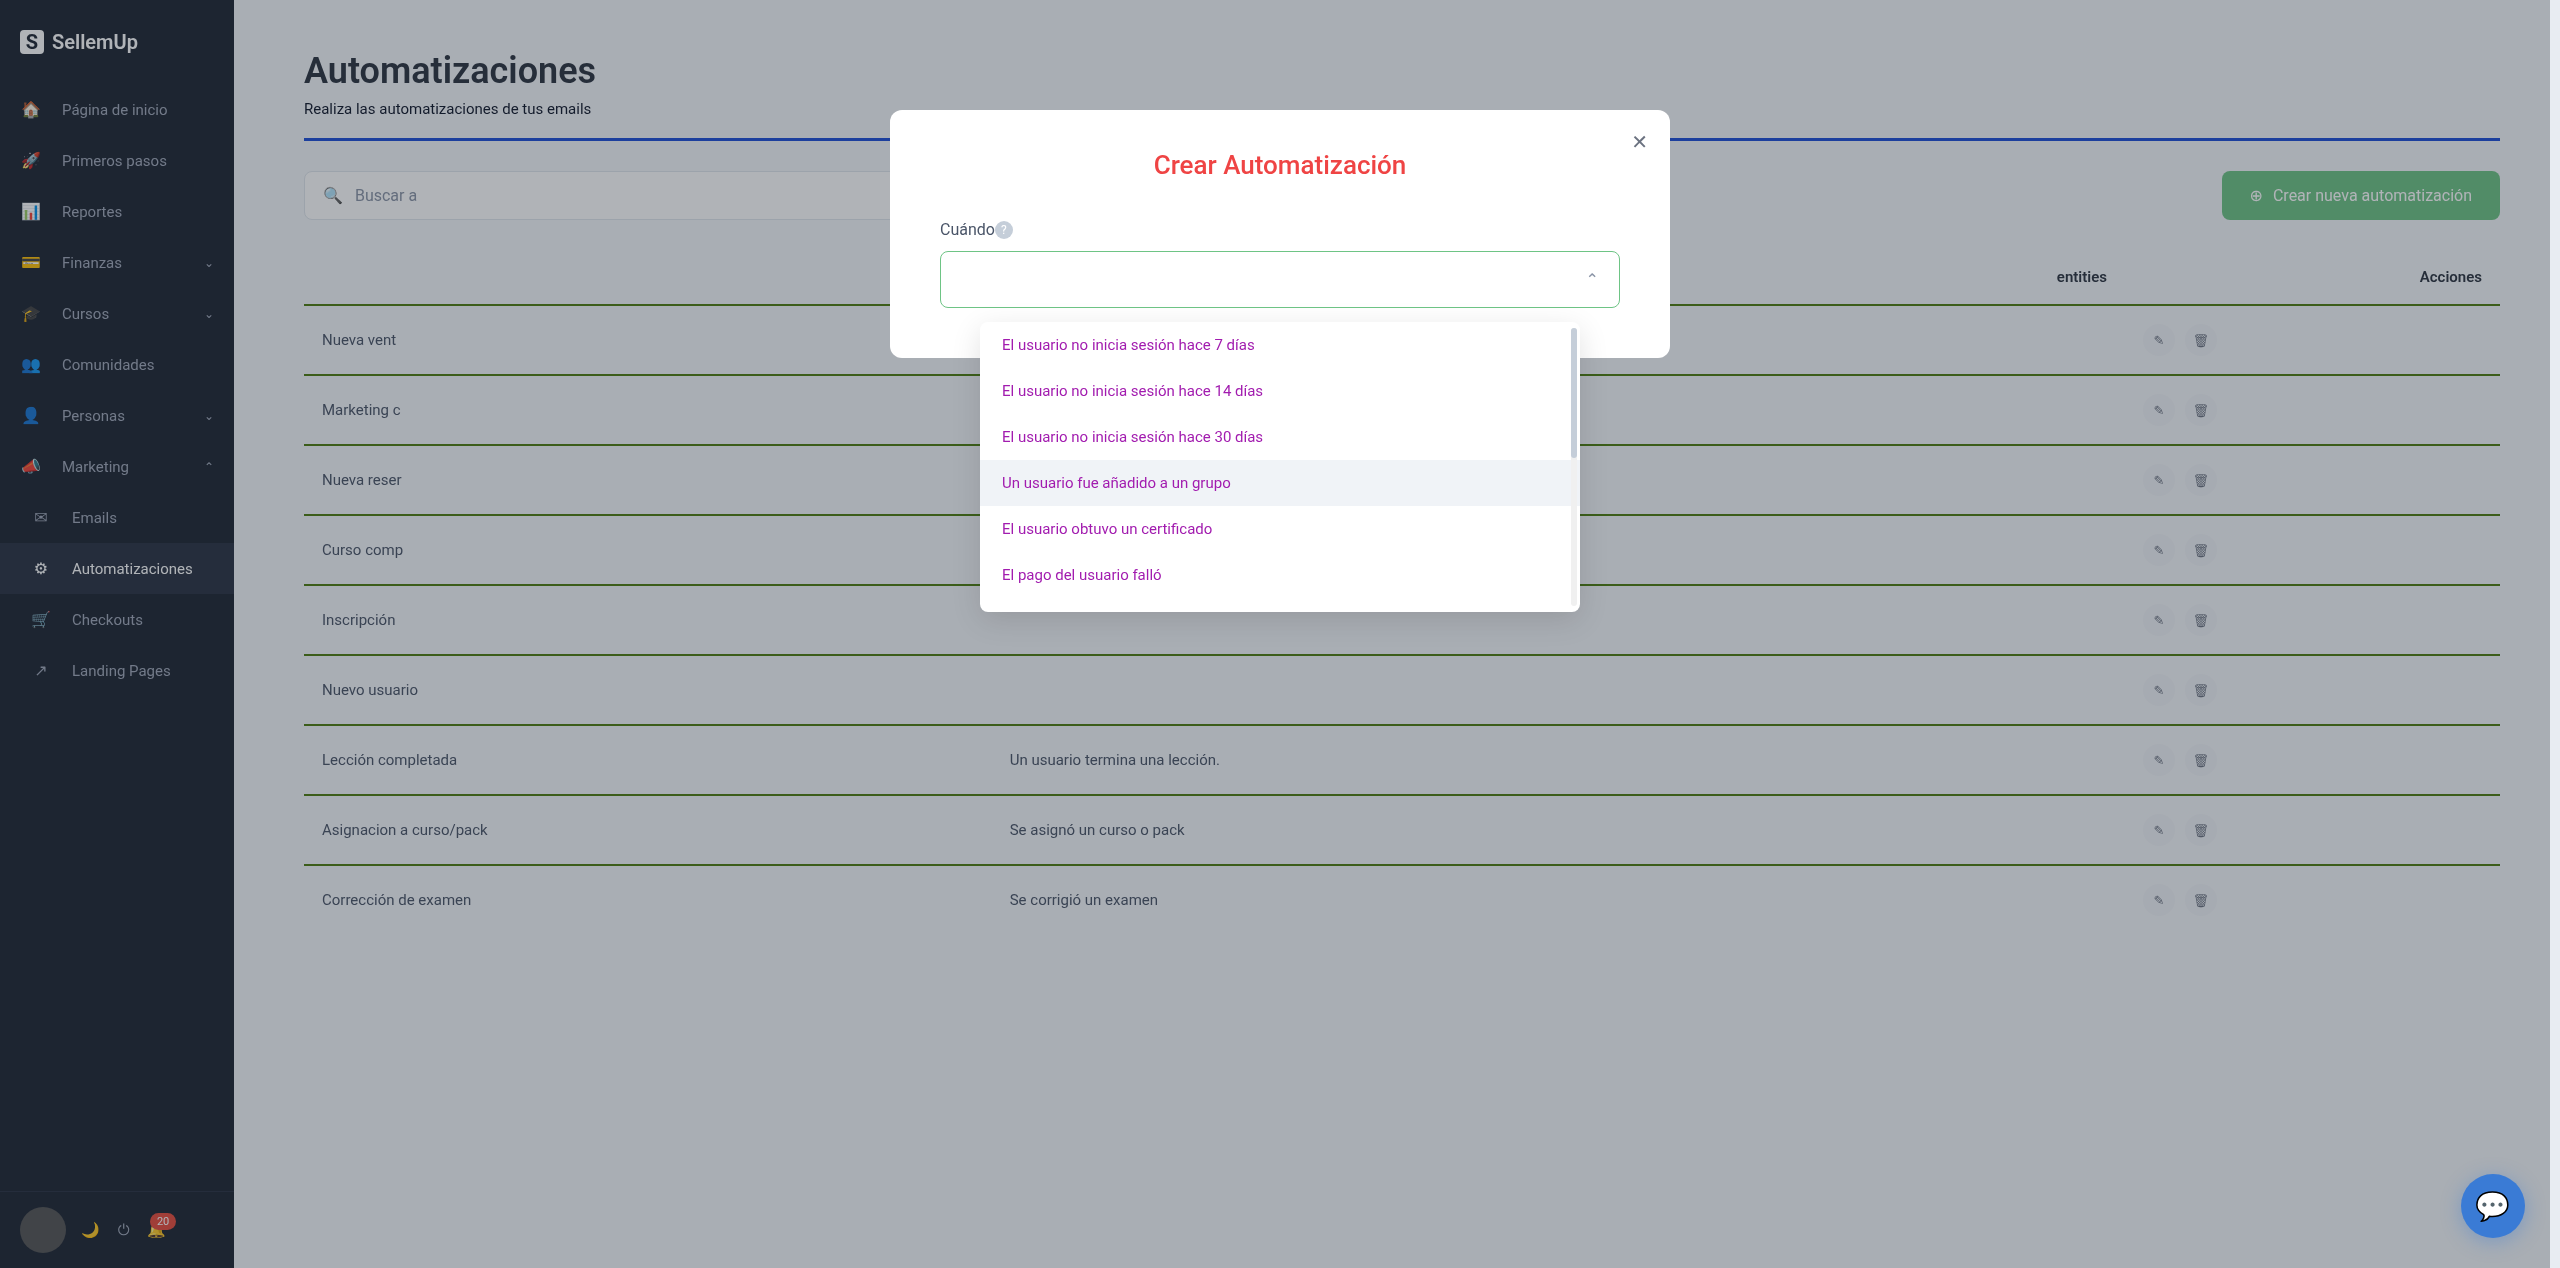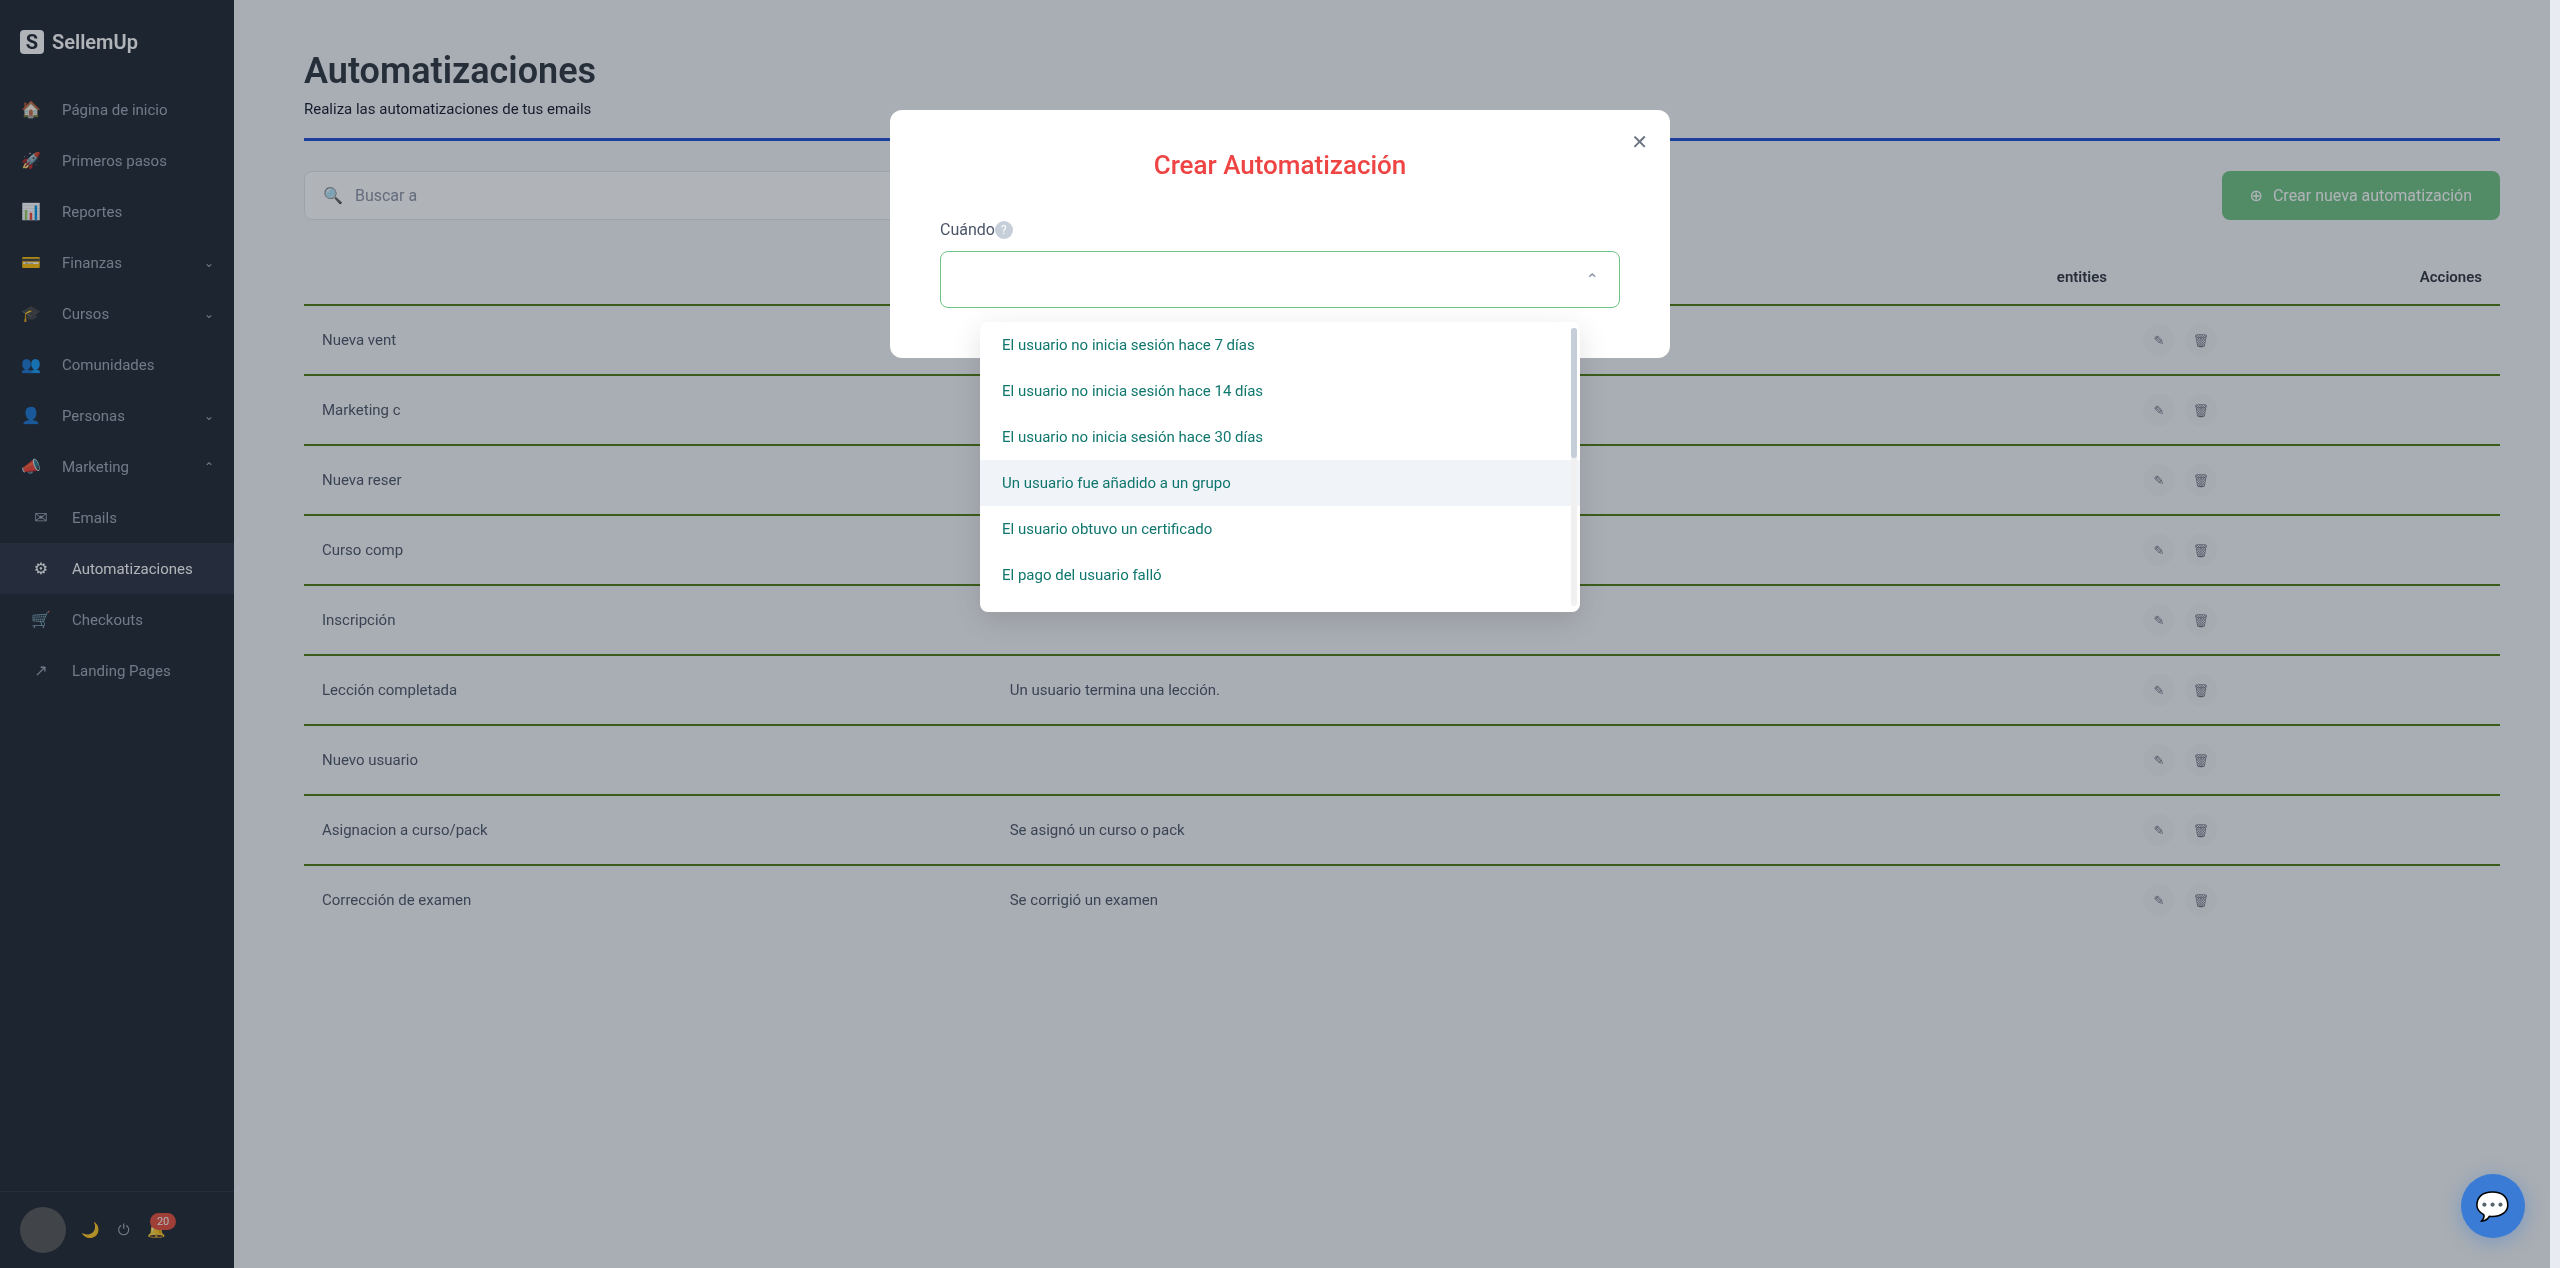--- a/index.html
+++ b/index.html
@@ -32,21 +32,21 @@
 .overlay{position:fixed;inset:0;background:rgba(30,37,50,0.35);display:flex;align-items:flex-start;justify-content:center;padding-top:110px}
 .modal{background:#fff;border-radius:12px;width:780px;padding:40px 50px 50px;position:relative}
 .modal-close{position:absolute;top:20px;right:22px;cursor:pointer;color:#6b7280;font-size:20px}
 .modal-title{text-align:center;font-size:26px;font-weight:500;color:#ef4444;margin-bottom:40px}
 .field-label{display:flex;align-items:center;color:#4a5568;font-size:16px;margin-bottom:12px}
 .help{width:18px;height:18px;border-radius:50%;background:#c5ced9;color:#fff;display:flex;align-items:center;justify-content:center;font-size:12px}
 .select{border:1.5px solid #6ec485;border-radius:8px;padding:18px 20px;display:flex;align-items:center;justify-content:space-between;cursor:pointer;color:#8a94a6}
 .dropdown{position:absolute;background:#fff;border-radius:8px;box-shadow:0 8px 30px rgba(0,0,0,0.12);width:600px;left:50%;transform:translateX(-50%);margin-top:14px;overflow:hidden}
 .dropdown::before{content:"";position:absolute;top:-8px;left:50%;transform:translateX(-50%);border-left:8px solid transparent;border-right:8px solid transparent;border-bottom:8px solid #fff}
 .dd-inner{max-height:290px;overflow-y:auto}
-.dd-item{padding:14px 22px;cursor:pointer;color:#0f766e;font-size:15px}
+.dd-item{padding:14px 22px;cursor:pointer;color:#a21caf;font-size:15px}
 .dd-item:hover,.dd-item.hl{background:#f0f3f7}
 .dd-scrollbar{position:absolute;right:3px;top:6px;bottom:6px;width:6px;background:#f0f0f0;border-radius:3px}
 .dd-thumb{position:absolute;right:3px;top:6px;width:6px;height:130px;background:#c5ced9;border-radius:3px}
 .chat-bubble{position:fixed;bottom:30px;right:35px;width:64px;height:64px;border-radius:50%;background:#3a7bd5;display:flex;align-items:center;justify-content:center;color:#fff;font-size:28px;cursor:pointer;box-shadow:0 4px 20px rgba(58,123,213,0.4)}
 .scrollbar-edge{position:fixed;right:0;top:0;width:10px;height:100%;background:#e8ecf2}
 </style>
 </head>
 <body>
 
 <div class="sidebar">
@@ -190,33 +190,33 @@
           <td></td>
           <td></td>
           <td>
             <div class="actions">
               <span class="icon-btn">✎</span>
               <span class="icon-btn">🗑</span>
             </div>
           </td>
         </tr>
         <tr>
+          <td>Nuevo usuario</td>
+          <td></td>
+          <td></td>
+          <td>
+            <div class="actions">
+              <span class="icon-btn">✎</span>
+              <span class="icon-btn">🗑</span>
+            </div>
+          </td>
+        </tr>
+        <tr>
           <td>Lección completada</td>
           <td>Un usuario termina una lección.</td>
-          <td></td>
-          <td>
-            <div class="actions">
-              <span class="icon-btn">✎</span>
-              <span class="icon-btn">🗑</span>
-            </div>
-          </td>
-        </tr>
-        <tr>
-          <td>Nuevo usuario</td>
-          <td></td>
           <td></td>
           <td>
             <div class="actions">
               <span class="icon-btn">✎</span>
               <span class="icon-btn">🗑</span>
             </div>
           </td>
         </tr>
         <tr>
           <td>Asignacion a curso/pack</td>

